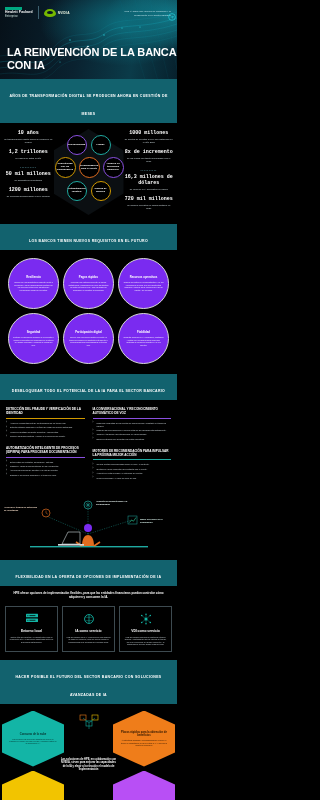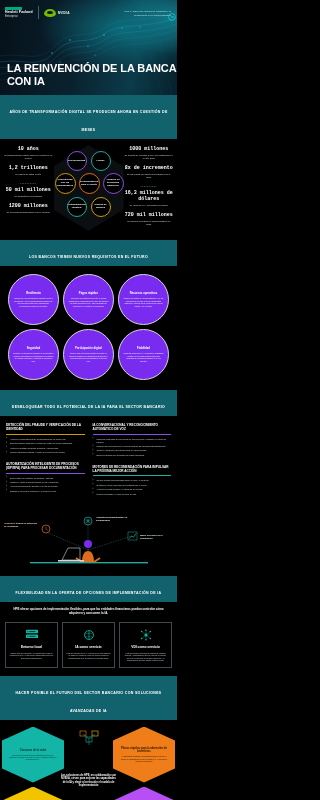--- a/index.html
+++ b/index.html
@@ -6,21 +6,21 @@
   body {
     width: 177px; height: 800px;
     background: #000;
     font-family: "Liberation Sans", sans-serif;
     color: #fff;
     overflow: hidden;
   }
   .page { width: 177px; height: 800px; position: relative; }
 
   
-  .hero { position: relative; height: 95px; background: #0a1620; overflow: hidden; }
+  .hero { position: relative; height: 79px; background: #0a1620; overflow: hidden; }
   .hero-bg { position: absolute; inset: 0; background:
       radial-gradient(ellipse 120px 60px at 70% 30%, #0d6b7a 0%, rgba(10,30,45,0) 70%),
       radial-gradient(ellipse 90px 50px at 95% 20%, #14808f 0%, rgba(8,25,38,0) 70%),
       linear-gradient(100deg,#061018 0%, #0a2230 45%, #0b3b49 75%, #07202c 100%); }
   .wave { position: absolute; left: 0; top: 0; width: 177px; height: 95px; }
   .logobar { position: absolute; top: 6px; left: 5px; display: flex; align-items: center; gap: 5px; z-index: 4; }
   .hpe-mark { width: 17px; height: 3px; background: #01a982; }
   .hpe-txt { font-size: 3.4px; font-weight: bold; line-height: 1.25; letter-spacing: .1px; }
   .hpe-sub { font-size: 2.6px; font-weight: normal; color: #cfe6e0; }
   .divider-v { width: 1px; height: 13px; background: #3e6170; }

